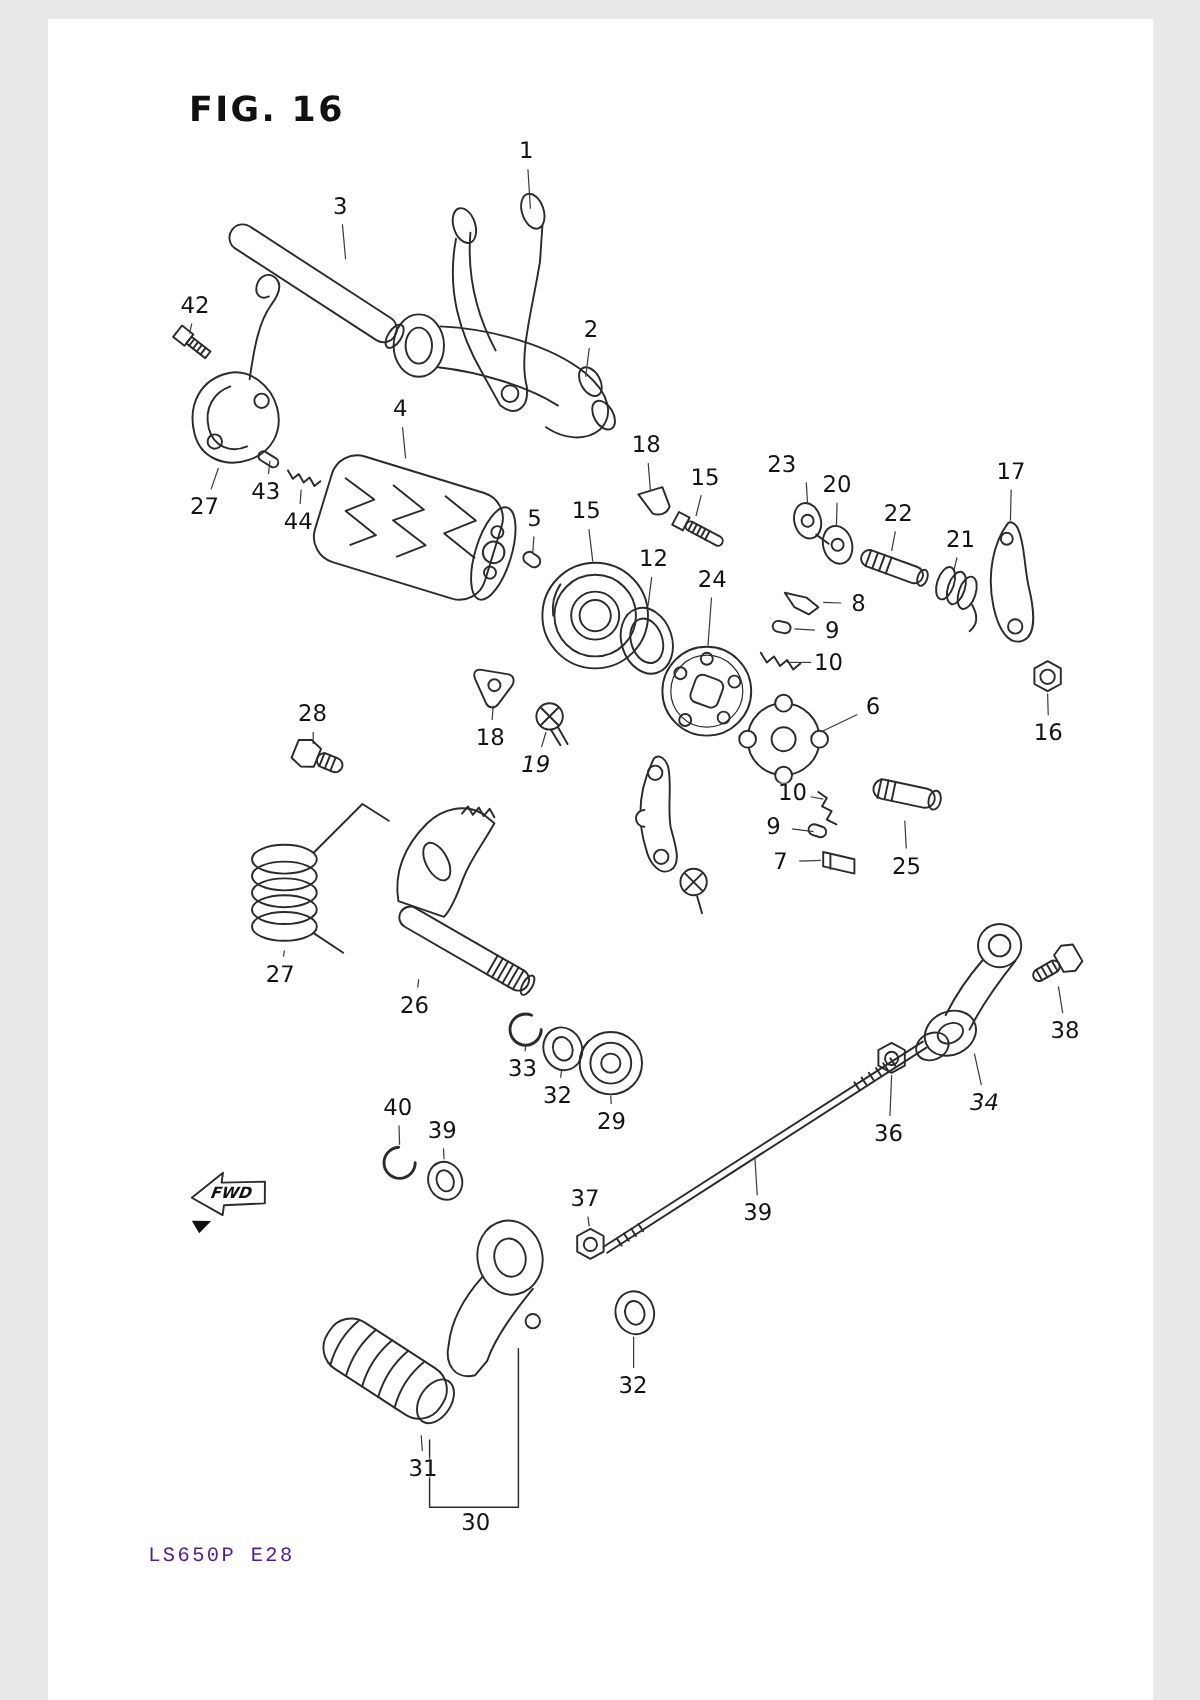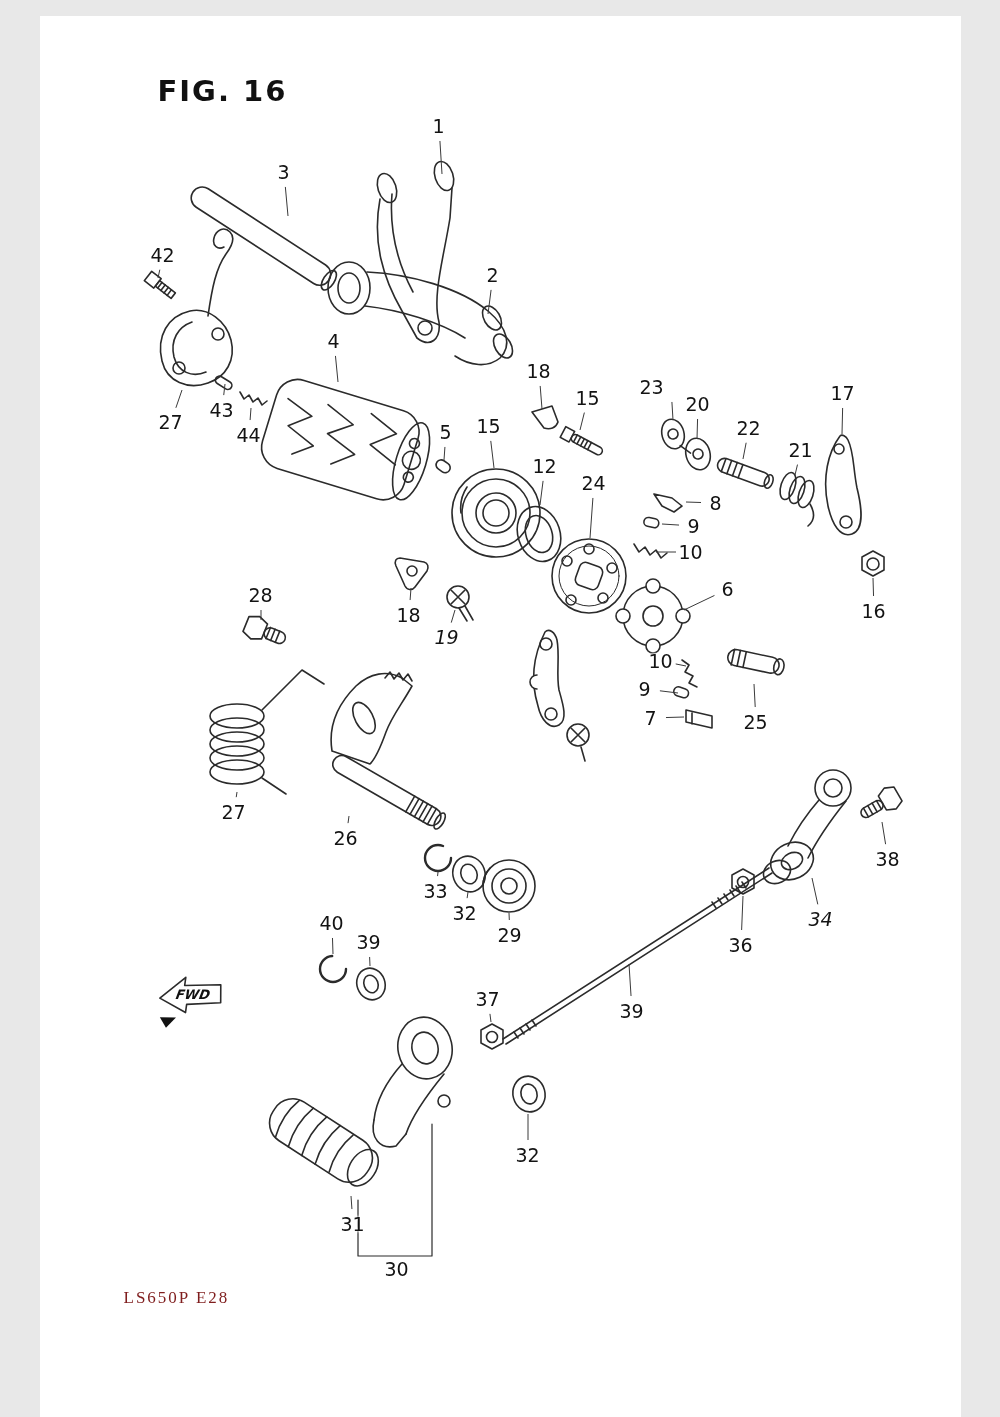--- a/index.html
+++ b/index.html
@@ -7,21 +7,21 @@
     position:relative;width:921px;height:1417px;margin:16px auto;
     background:#ffffff;overflow:hidden;
     font-family:"DejaVu Sans",sans-serif;color:#161616;
   }
   .figure-title{
     position:absolute;left:118px;top:58px;
     font-size:29px;font-weight:800;letter-spacing:2px;color:#111;
   }
   .figure-code{
     position:absolute;left:84px;top:1272px;
-    font-family:Liberation Serif, serif;font-size:17px;letter-spacing:2px;color:#7f1d1d;
+    font-family:Liberation Mono, monospace;font-size:17px;letter-spacing:2px;color:#4c1d95;
   }
   .drawing,.leaders{position:absolute;left:0;top:0;}
   .leaders line{stroke:#3a3a3a;stroke-width:1;}
   .callout-layer{position:absolute;left:0;top:0;width:100%;height:100%;pointer-events:none;}
   .callout{
     position:absolute;transform:translate(-50%,-50%);
     font-size:19px;color:#131313;white-space:nowrap;
     text-shadow:0 0 3px #fff,0 0 3px #fff;
   }
   .fwd{

